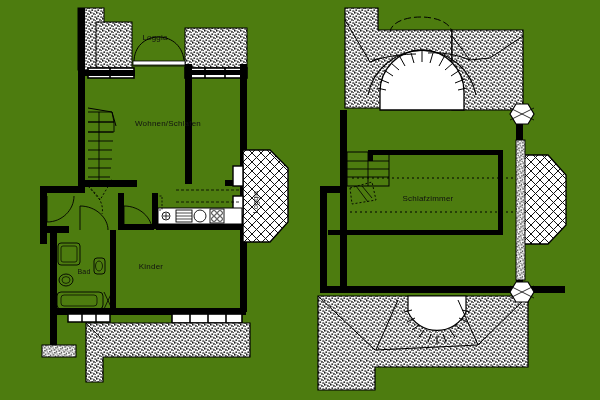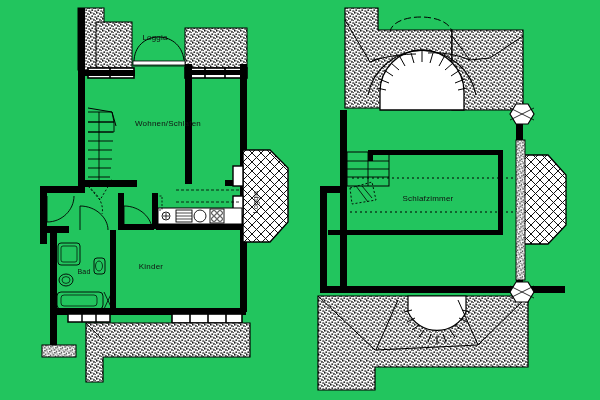--- a/index.html
+++ b/index.html
@@ -4,21 +4,21 @@
 <style>
   html, body {
     margin: 0;
     padding: 0;
     background: #ffffff;
   }
   #root {
     position: relative;
     width: 600px;
     height: 400px;
-    background: #22c55e;
+    background: #4d7c0f;
     overflow: hidden;
     font-family: "Liberation Sans", sans-serif;
   }
   svg.plan {
     position: absolute;
     left: 0;
     top: 0;
     width: 600px;
     height: 400px;
     display: block;

